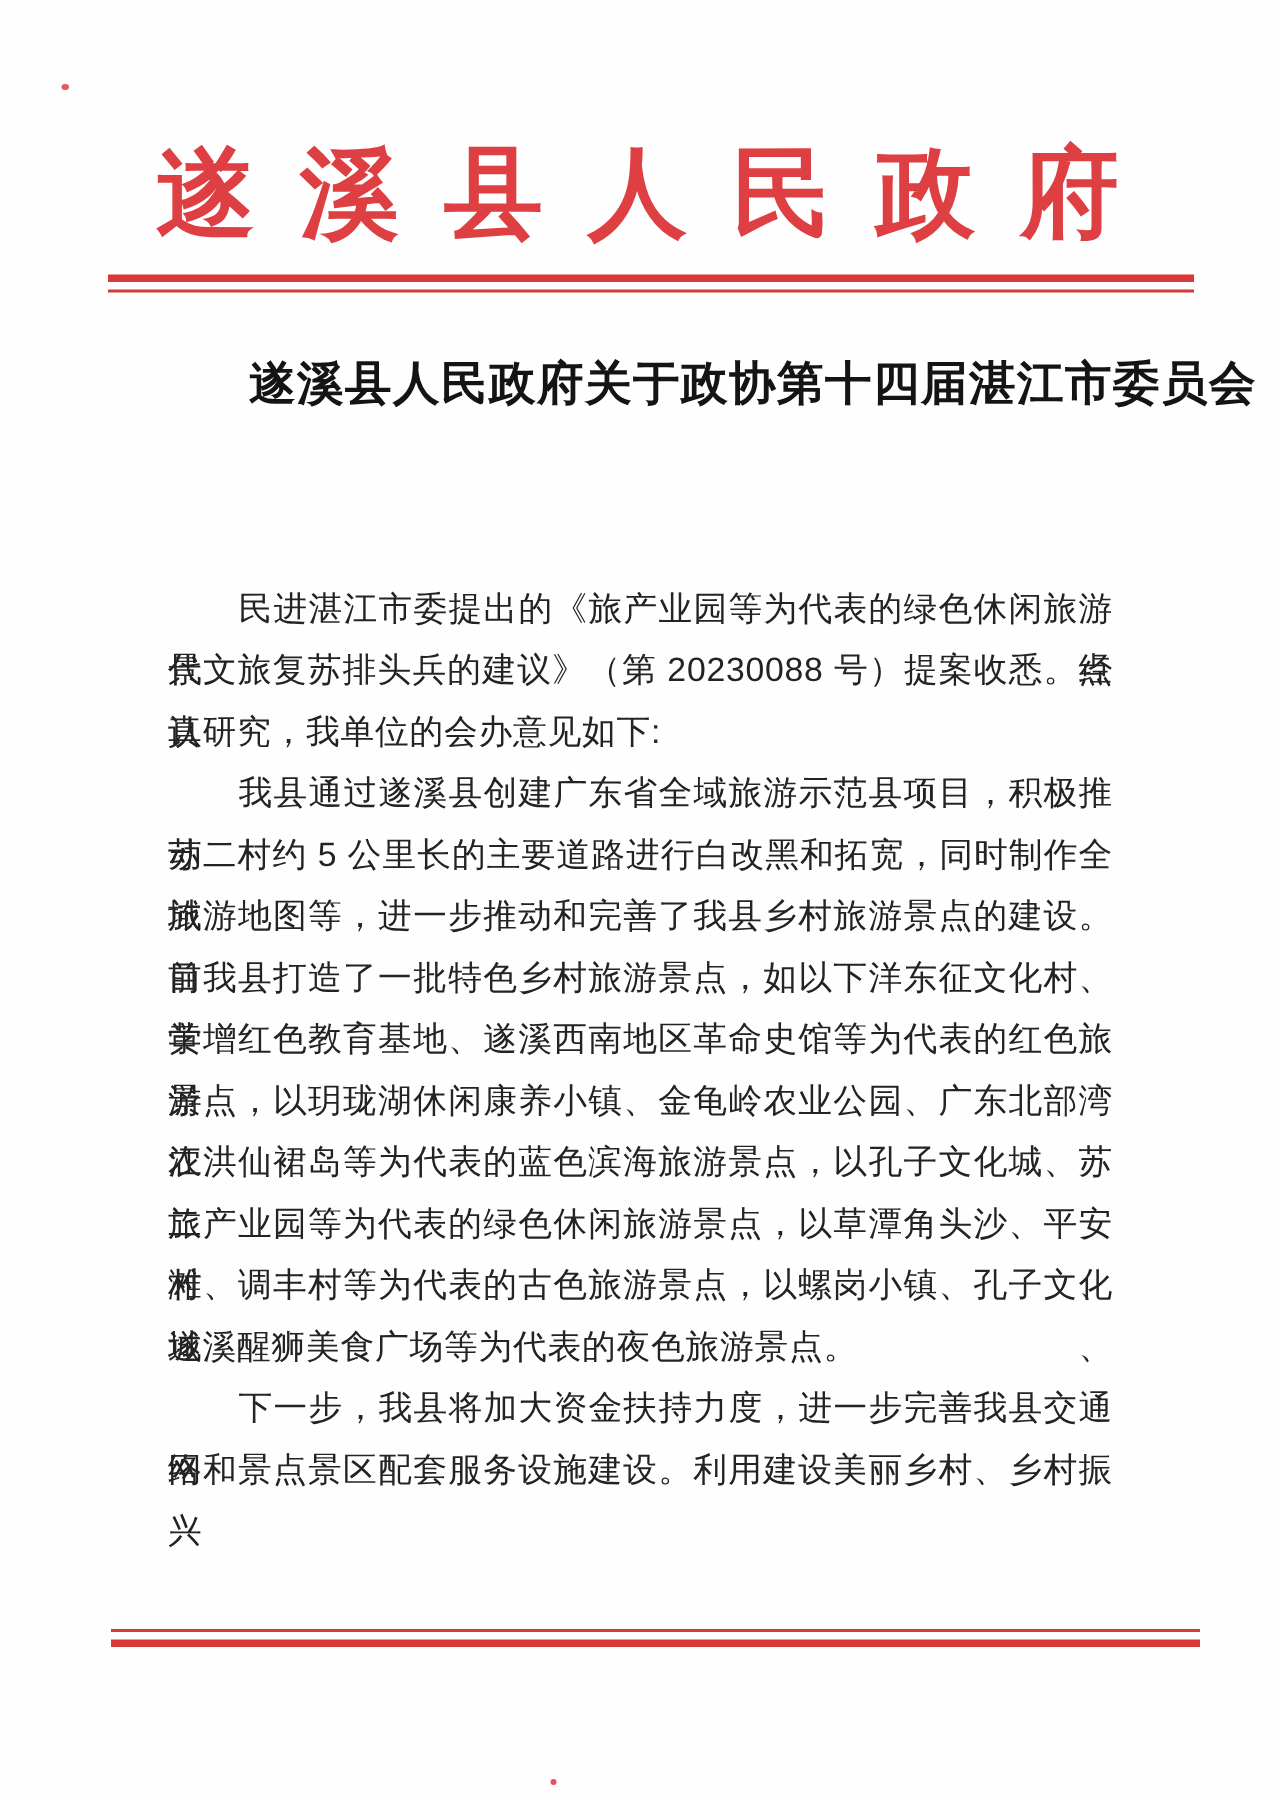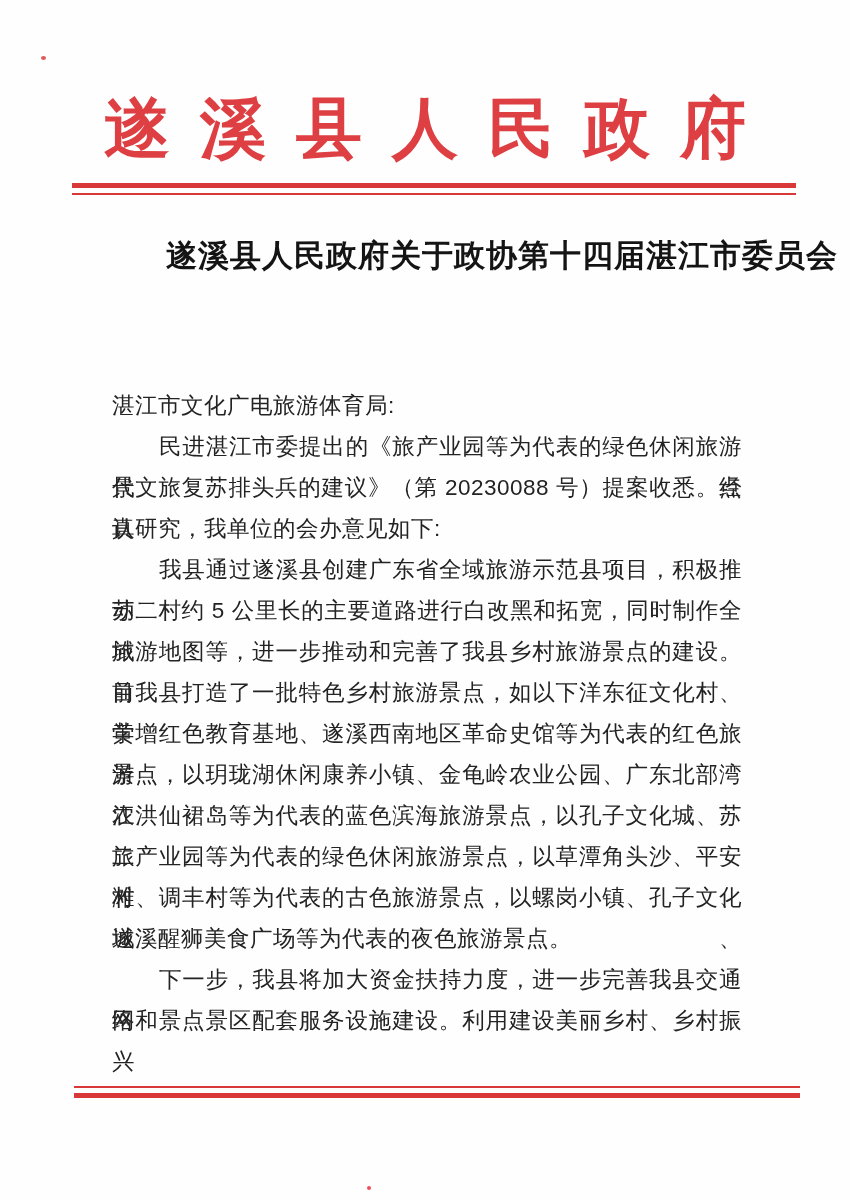--- a/index.html
+++ b/index.html
@@ -71,21 +71,20 @@
 
   <div class="letterhead">遂溪县人民政府</div>
 
   <div class="rule rule-top"></div>
 
   <h1 class="doc-title">
     <span class="t-line">遂溪县人民政府关于政协第十四届湛江市委员会</span>
   </h1>
 
   <div class="body-text">
-    <div class="bl">湛江市文化广电旅游体育局:</div>
     <div class="bl j ind">民进湛江市委提出的《旅产业园等为代表的绿色休闲旅游景点</div>
     <div class="bl j">代文旅复苏排头兵的建议》（第 20230088 号）提案收悉。经认</div>
     <div class="bl">真研究，我单位的会办意见如下:</div>
     <div class="bl j ind">我县通过遂溪县创建广东省全域旅游示范县项目，积极推动</div>
     <div class="bl j">苏二村约 5 公里长的主要道路进行白改黑和拓宽，同时制作全域</div>
     <div class="bl j">旅游地图等，进一步推动和完善了我县乡村旅游景点的建设。目</div>
     <div class="bl j">前我县打造了一批特色乡村旅游景点，如以下洋东征文化村、黄</div>
     <div class="bl j">学增红色教育基地、遂溪西南地区革命史馆等为代表的红色旅游</div>
     <div class="bl j">景点，以玥珑湖休闲康养小镇、金龟岭农业公园、广东北部湾农</div>
     <div class="bl j">江洪仙裙岛等为代表的蓝色滨海旅游景点，以孔子文化城、苏二</div>

